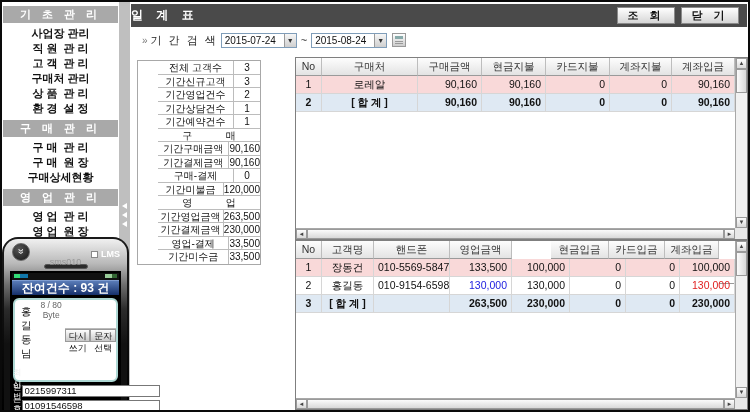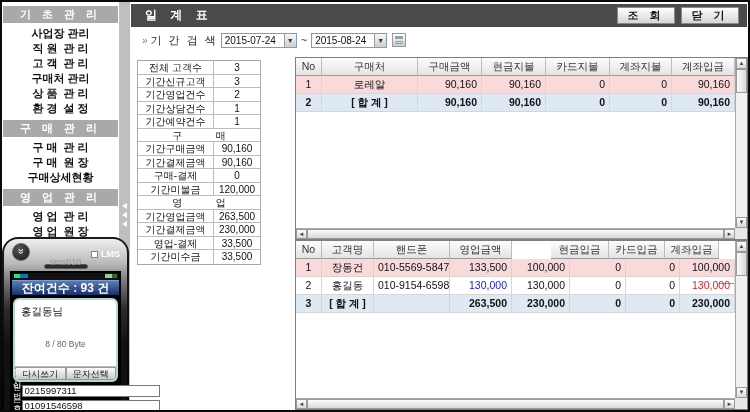--- a/index.html
+++ b/index.html
@@ -18,42 +18,42 @@
   .side-item { height:15px; line-height:15px; text-align:center; font-weight:bold; font-size:11px;
     color:#111; cursor:pointer; white-space:pre; }
   
   #splitter { position:absolute; left:117px; top:0; width:11px; height:100%; background:#bfbfbf; }
   #splitter .arrows { position:absolute; top:198px; left:3px; }
   .split-arrow { width:0; height:0; border-top:3px solid transparent; border-bottom:3px solid transparent;
     border-right:5px solid #fff; margin:3px 0; }
   
   #main { position:absolute; left:128px; top:0; right:0; bottom:0; background:#fff; }
   #main-header { position:absolute; left:1px; top:2px; right:1px; height:23px; background:#4a4a4a; }
-  #main-title { line-height:23px; padding-left:14px; font-size:12px; font-weight:bold; letter-spacing:5px; color:#fff; }
+  #main-title { line-height:23px; font-size:12px; font-weight:bold; letter-spacing:5px; color:#fff; }
   .hdr-btn { position:absolute; top:3px; width:58px; height:17px; background:linear-gradient(#fefefe,#d6d6d6);
     border:1px solid #8a8a8a; font-size:11px; font-weight:bold; letter-spacing:4px; text-align:center;
     line-height:15px; cursor:pointer; color:#111; }
   #btn-search { right:72px; } #btn-close { right:8px; }
   
   #filter-row { position:absolute; left:12px; top:30px; height:16px; display:flex; align-items:center;
     font-size:11px; color:#333; }
   #filter-row .caret { color:#777; margin-right:3px; font-size:10px; }
   #filter-label { letter-spacing:2px; color:#222; }
   .combo { display:flex; width:76px; height:15px; border:1px solid #7f9db9; background:#fff; margin:0 3px; cursor:pointer; }
   .combo .val { flex:1; font-size:10px; line-height:13px; padding-left:3px; color:#111; }
   .combo .arr { width:12px; background:linear-gradient(#f6f6f6,#cfcfcf); border-left:1px solid #9a9a9a;
     font-size:7px; line-height:13px; text-align:center; color:#333; }
   .tilde { margin:0 1px; }
   .cal-btn { width:14px; height:14px; border:1px solid #999; background:linear-gradient(#fff,#ccc);
     margin-left:2px; cursor:pointer; position:relative; }
   .cal-btn::before { content:""; position:absolute; left:2px; right:2px; top:2px; height:3px; background:#8aa; }
   .cal-btn::after { content:""; position:absolute; left:2px; right:2px; top:7px; height:1px; background:#999;
     box-shadow:0 2px 0 #999; }
   
-  #summary { position:absolute; left:7px; top:58px; width:124px; border:1px solid #a8a8a8; font-size:10px; background:#fff; }
+  #summary { position:absolute; left:7px; top:58px; width:124px; border:1px solid #a8a8a8; font-size:10px; background:#fff;padding-left:20px; }
   .sum-row { display:flex; height:13.5px; line-height:13px; border-bottom:1px solid #bcbcbc; }
   .sum-row:last-child { border-bottom:none; }
   .sum-lbl { width:76px; border-right:1px solid #bcbcbc; text-align:center; color:#111; white-space:pre; }
   .sum-val { flex:1; text-align:center; color:#111; }
   .sum-sec { display:block; height:13.5px; line-height:13px; border-bottom:1px solid #bcbcbc;
     text-align:center; white-space:pre; color:#111; }
   
   .grid-panel { position:absolute; background:#fff; border:1px solid #7f7f7f; }
   #purchase-panel { left:165px; top:55px; width:453px; height:183px; }
   #sales-panel   { left:165px; top:238px; width:453px; height:170px; }
@@ -99,24 +99,24 @@
     border:1px solid #555; }
   #phone-screen { margin:0 6px; background:#000; padding:2px 2px 0; }
   #scr-status { height:7px; position:relative; background:#111; }
   #scr-status .sig { position:absolute; left:2px; top:1px; width:14px; height:4px;
     background:linear-gradient(90deg,#3d7 40%, #17a 40%); }
   #scr-status .bat { position:absolute; right:2px; top:1px; width:12px; height:4px;
     background:linear-gradient(90deg,#9c9 60%, #363 60%); }
   #scr-remaining { height:15px; line-height:15px; text-align:center; color:#fff; font-size:12px; font-weight:bold;
     background:linear-gradient(#5a7cb8,#16306b); border-top:1px solid #7e9cd0; }
   #msg-box { margin:3px 1px 0; height:84px; background:#fff; border:2px solid #aed8d4; border-radius:6px;
-    display:flex; flex-direction:column; overflow:hidden; }
+    display:flex; flex-direction:row; overflow:hidden; }
   #msg-text { flex:1; padding:5px 6px; font-size:10.5px; color:#111; }
   #msg-bytes { text-align:center; font-size:8.5px; color:#666; padding-bottom:17px; }
-  #msg-btns { display:flex; height:14px; border-top:1px solid #bbb; }
+  #msg-btns { display:flex; height:14px; border-top:1px solid #bbb;margin-top:28px; }
   .msg-btn { flex:1; background:linear-gradient(#fdfdfd,#c9c9c9); border:1px solid #9a9a9a; font-size:9px;
     line-height:12px; text-align:center; color:#111; cursor:pointer; }
   .phone-field { display:flex; align-items:center; height:13px; margin:2px 1px 0; }
   .phone-field .flbl { width:37px; color:#eee; font-size:8.5px; letter-spacing:0; }
   .phone-field input { flex:1; height:12px; border:1px solid #777; font-size:9.5px; padding:0 2px;
     font-family:"Liberation Sans",sans-serif; color:#111; background:#fff; }
 </style>
 </head>
 <body>
 

